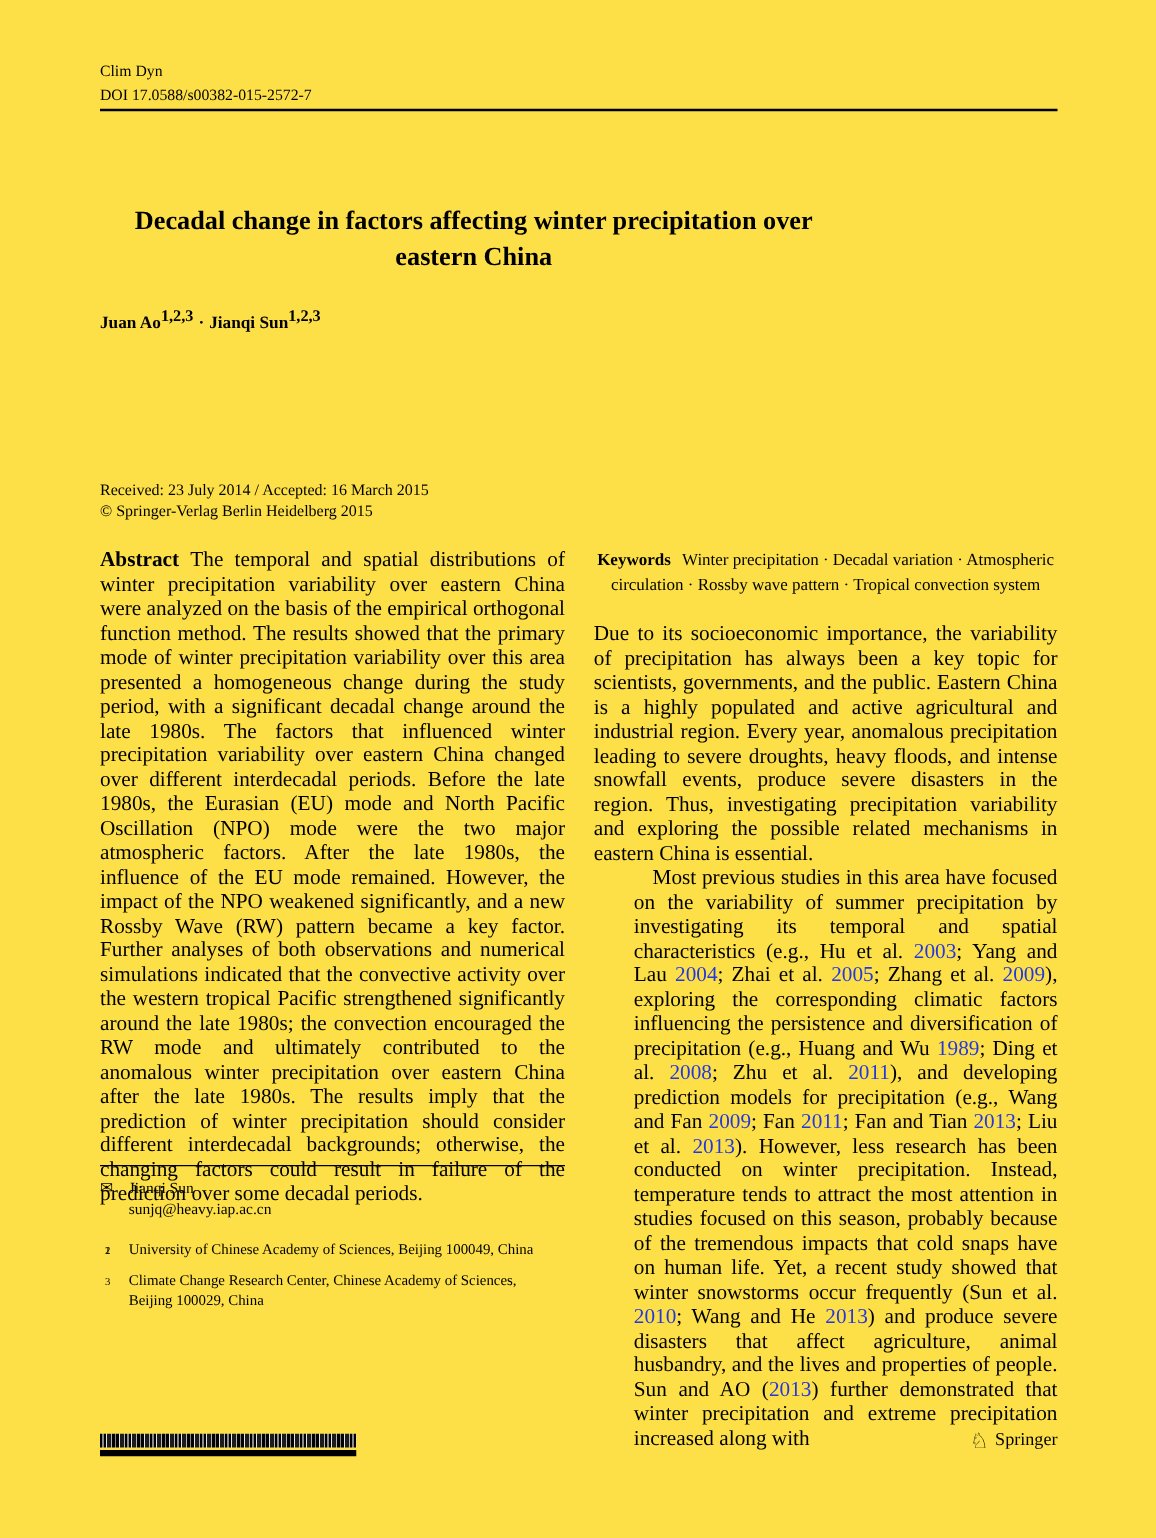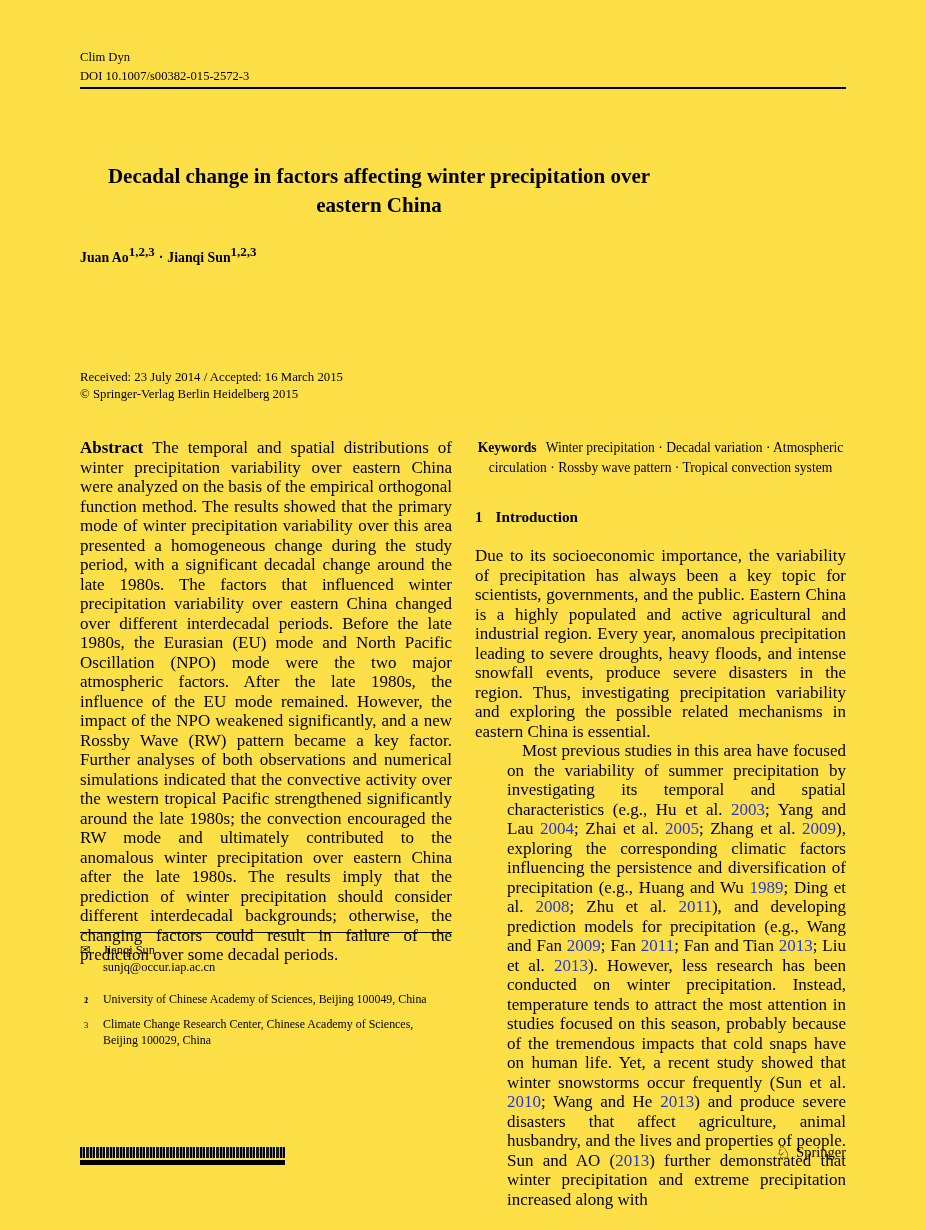--- a/index.html
+++ b/index.html
@@ -10,21 +10,21 @@
 
   .pdf-header{position:absolute;left:80px;top:48px;font-size:12.6px;line-height:19px;}
   .rule-top{position:absolute;left:80px;top:87px;width:766px;height:2px;background:#000;}
 
   .title{position:absolute;left:79px;top:162px;width:600px;
          font-size:21px;line-height:28.5px;font-weight:bold;text-align:center;}
   .authors{position:absolute;left:80px;top:244px;font-size:13.8px;font-weight:bold;}
   .authors sup{font-size:13px;}
   .dotsep{margin:0 4px;}
 
-  .history{position:absolute;left:80px;top:369px;font-size:12.8px;line-height:16.5px;}
+  .history{position:absolute;left:80px;top:384px;font-size:12.8px;line-height:16.5px;}
 
   .col-left{position:absolute;left:80px;top:438px;width:372px;}
   .col-right{position:absolute;left:475px;top:438px;width:371px;}
   .body-text{font-size:17px;line-height:19.5px;text-align:justify;}
   .lead{margin-right:9px;font-weight:bold;}
   .keywords{font-size:13.6px;line-height:19.5px;text-align:center;}
   .sec-heading{margin-top:31px;font-size:15.2px;font-weight:bold;}
   .sec-num{margin-right:13px;}
   .para1{margin-top:20px;}
   .indent{text-indent:15px;margin-left:32px;}
@@ -48,21 +48,21 @@
             display:flex;align-items:center;gap:5px;}
   .springer-mark{font-size:17px;line-height:1;}
 </style>
 </head>
 <body>
 
 <div class="page">
 
   <div class="pdf-header">
     <div>Clim Dyn</div>
-    <div>DOI 10.1007/s00382-015-2572-3</div>
+    <div>DOI 17.0588/s00382-015-2572-7</div>
   </div>
   <div class="rule-top"></div>
 
   <h1 class="title">Decadal change in factors affecting winter precipitation over eastern China</h1>
   <div class="authors">
     <span><span>Juan Ao</span><sup>1,2,3</sup></span><span class="dotsep">·</span><span><span>Jianqi Sun</span><sup>1,2,3</sup></span>
   </div>
 
   <div class="history">
     <div>Received: 23 July 2014 / Accepted: 16 March 2015</div>
@@ -72,34 +72,31 @@
   <div class="col-left">
     <p class="body-text">
       <span class="lead">Abstract</span><span>The temporal and spatial distributions of winter precipitation variability over eastern China were analyzed on the basis of the empirical orthogonal function method. The results showed that the primary mode of winter precipitation variability over this area presented a homogeneous change during the study period, with a significant decadal change around the late 1980s. The factors that influenced winter precipitation variability over eastern China changed over different interdecadal periods. Before the late 1980s, the Eurasian (EU) mode and North Pacific Oscillation (NPO) mode were the two major atmospheric factors. After the late 1980s, the influence of the EU mode remained. However, the impact of the NPO weakened significantly, and a new Rossby Wave (RW) pattern became a key factor. Further analyses of both observations and numerical simulations indicated that the convective activity over the western tropical Pacific strengthened significantly around the late 1980s; the convection encouraged the RW mode and ultimately contributed to the anomalous winter precipitation over eastern China after the late 1980s. The results imply that the prediction of winter precipitation should consider different interdecadal backgrounds; otherwise, the changing factors could result in failure of the prediction over some decadal periods.</span>
     </p>
   </div>
 
   <div class="col-right">
     <p class="keywords">
       <span class="lead">Keywords</span><span>Winter precipitation · Decadal variation · Atmospheric circulation · Rossby wave pattern · Tropical convection system</span>
     </p>
-    <h2 class="sec-heading">
-      <span class="sec-num">1</span><span>Introduction</span>
-    </h2>
     <p class="body-text para1">Due to its socioeconomic importance, the variability of precipitation has always been a key topic for scientists, governments, and the public. Eastern China is a highly populated and active agricultural and industrial region. Every year, anomalous precipitation leading to severe droughts, heavy floods, and intense snowfall events, produce severe disasters in the region. Thus, investigating precipitation variability and exploring the possible related mechanisms in eastern China is essential.</p>
     <p class="body-text indent"><span>Most previous studies in this area have focused on the variability of summer precipitation by investigating its temporal and spatial characteristics (e.g., Hu et al. </span><span class="cite">2003</span><span>; Yang and Lau </span><span class="cite">2004</span><span>; Zhai et al. </span><span class="cite">2005</span><span>; Zhang et al. </span><span class="cite">2009</span><span>), exploring the corresponding climatic factors influencing the persistence and diversification of precipitation (e.g., Huang and Wu </span><span class="cite">1989</span><span>; Ding et al. </span><span class="cite">2008</span><span>; Zhu et al. </span><span class="cite">2011</span><span>), and developing prediction models for precipitation (e.g., Wang and Fan </span><span class="cite">2009</span><span>; Fan </span><span class="cite">2011</span><span>; Fan and Tian </span><span class="cite">2013</span><span>; Liu et al. </span><span class="cite">2013</span><span>). However, less research has been conducted on winter precipitation. Instead, temperature tends to attract the most attention in studies focused on this season, probably because of the tremendous impacts that cold snaps have on human life. Yet, a recent study showed that winter snowstorms occur frequently (Sun et al. </span><span class="cite">2010</span><span>; Wang and He </span><span class="cite">2013</span><span>) and produce severe disasters that affect agriculture, animal husbandry, and the lives and properties of people. Sun and AO (</span><span class="cite">2013</span><span>) further demonstrated that winter precipitation and extreme precipitation increased along with</span></p>
   </div>
 
   <div class="backmatter">
     <div class="fn-rule"></div>
     <div class="correspondence">
       <span class="env">✉</span>
       <span class="corr-col">
         <span>Jianqi Sun</span>
-        <span>sunjq@occur.iap.ac.cn</span>
+        <span>sunjq@heavy.iap.ac.cn</span>
       </span>
     </div>
     <ol class="affils">
       <li>
         <sup>1</sup>
       </li>
       <li>
         <sup>2</sup>
         <span>University of Chinese Academy of Sciences, Beijing 100049, China</span>
       </li>

